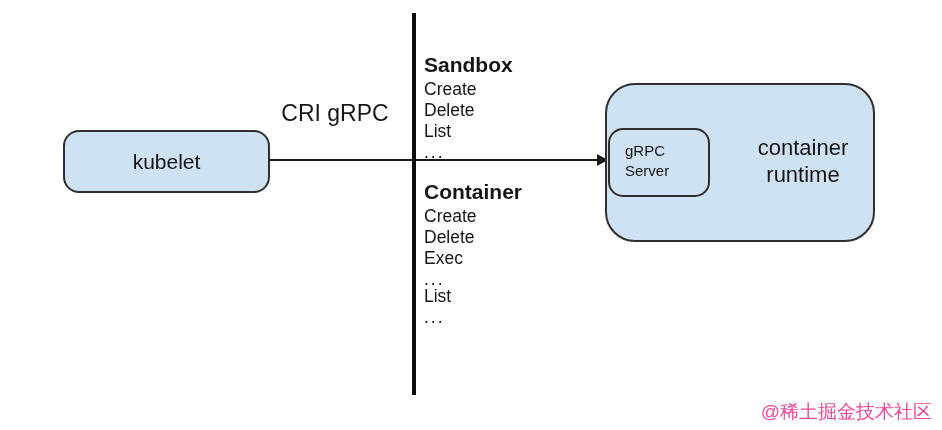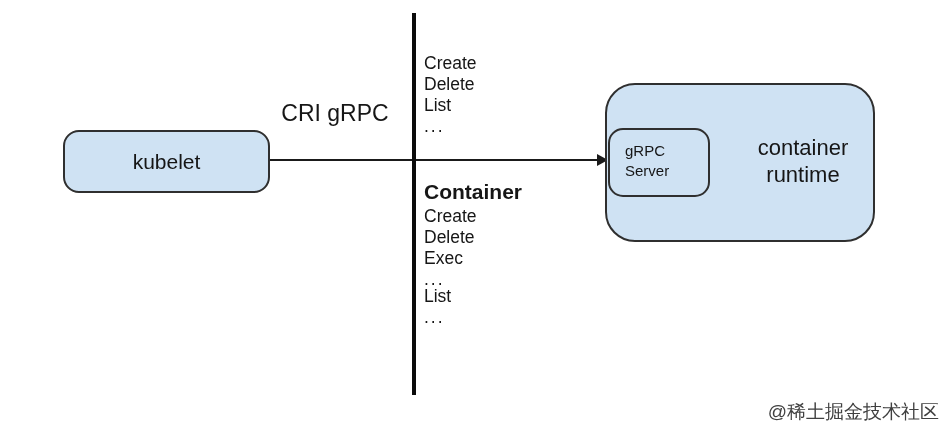--- a/index.html
+++ b/index.html
@@ -105,41 +105,42 @@
   }
   .api-ellipsis {
     font-size: 17.5px;
     line-height: 21px;
     letter-spacing: 2px;
   }
 
   
   .watermark {
     position: absolute;
-    right: 3px; top: 399px;
+    right: 10px; top: 399px;
     font-size: 19px;
-    color: #404040;
+    color: #ec4899;
   }
 </style>
 </head>
 <body>
 
 <div class="canvas">
 
   <div class="node kubelet-box">
     <span>kubelet</span>
   </div>
 
   <div class="arrow-label">CRI gRPC</div>
   <div class="arrow-line"></div>
   <div class="arrow-head"></div>
 
   <div class="divider"></div>
 
   <div class="api-group g0">
+    <div class="api-header">Sandbox</div>
     <div class="api-item">Create</div>
     <div class="api-item">Delete</div>
     <div class="api-item">List</div>
     <div class="api-ellipsis">...</div>
   </div>
 
   <div class="api-group g1">
     <div class="api-header">Container</div>
     <div class="api-item">Create</div>
     <div class="api-item">Delete</div>

